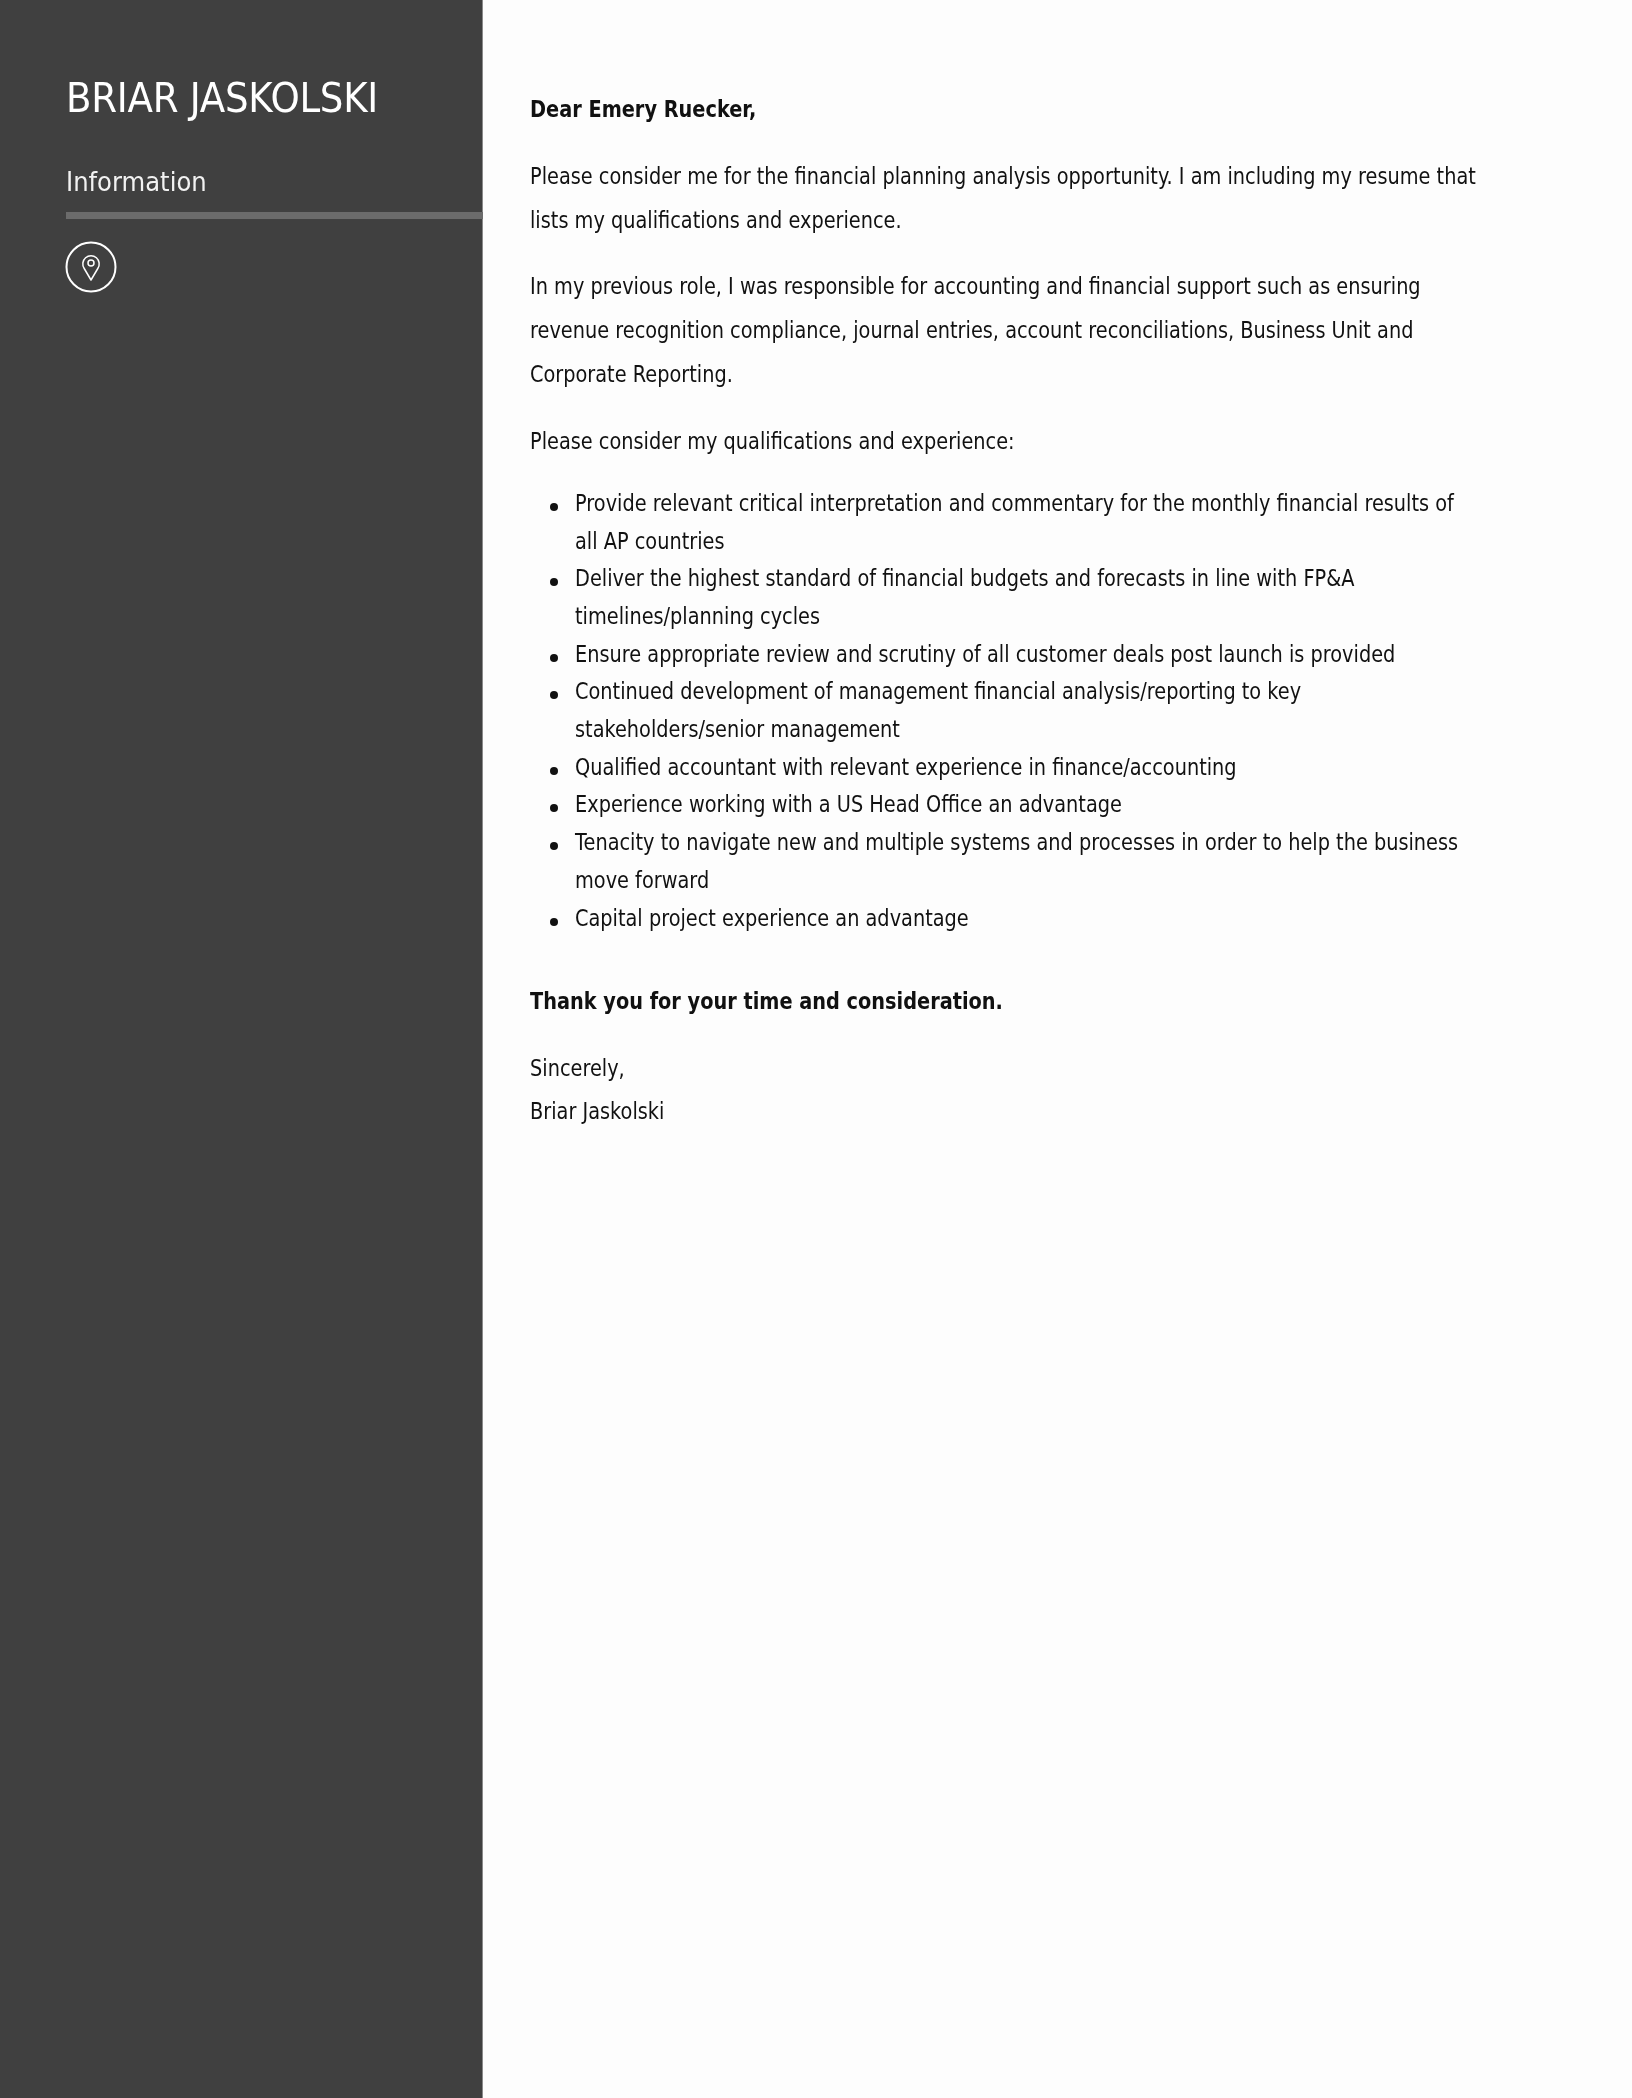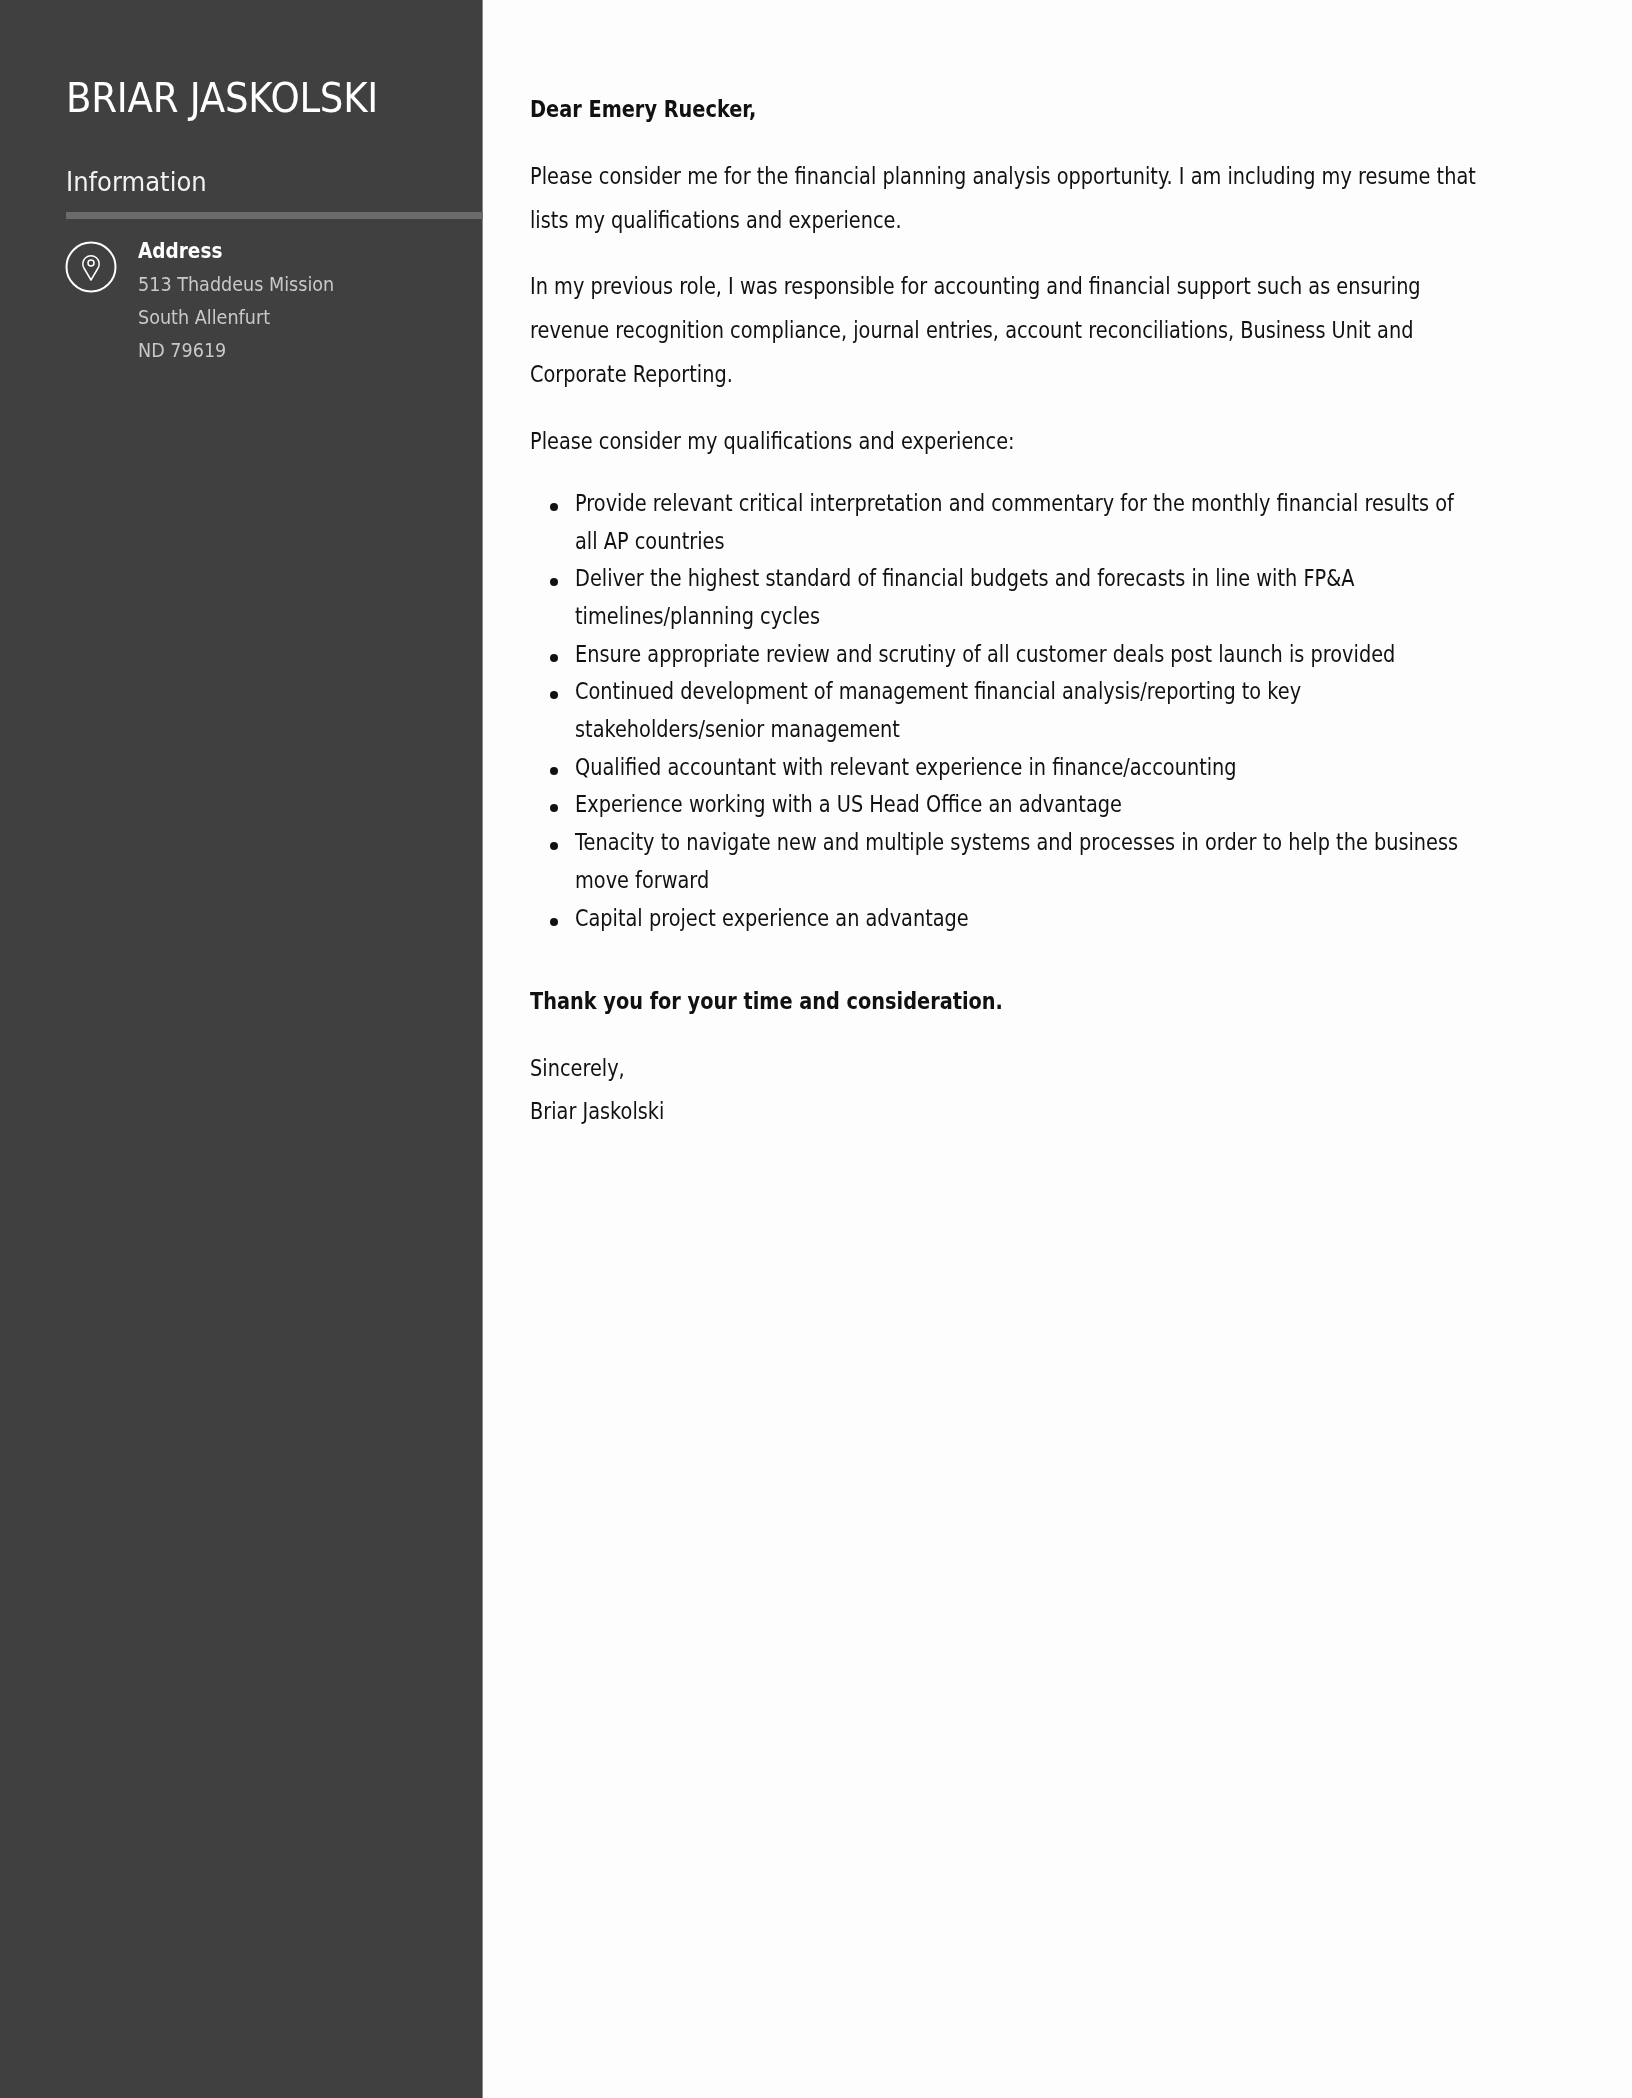--- a/index.html
+++ b/index.html
@@ -127,26 +127,20 @@
   <div class="section-rule"></div>
 
   <span class="info-icon">
     <svg width="52" height="52" viewBox="0 0 52 52">
       <circle cx="26" cy="26" r="24.5" fill="none" stroke="#ffffff" stroke-width="2"></circle>
       <path d="M26 39 L19.2 27.5 A8.2 8.2 0 1 1 32.8 27.5 Z" fill="none" stroke="#ffffff" stroke-width="1.5" stroke-linejoin="round"></path>
       <circle cx="26" cy="22" r="3" fill="none" stroke="#ffffff" stroke-width="1.5"></circle>
     </svg>
   </span>
 
-  <div class="info-block">
-    <div class="info-label">Address</div>
-    <div class="info-line">513 Thaddeus Mission</div>
-    <div class="info-line">South Allenfurt</div>
-    <div class="info-line">ND 79619</div>
-  </div>
 </aside>
 
 <main class="main">
 
   <div class="line bold" style="top:94px">Dear Emery Ruecker,</div>
 
   <div>
     <div class="line" style="top:161px">Please consider me for the financial planning analysis opportunity. I am including my resume that</div>
     <div class="line" style="top:205px">lists my qualifications and experience.</div>
   </div>

